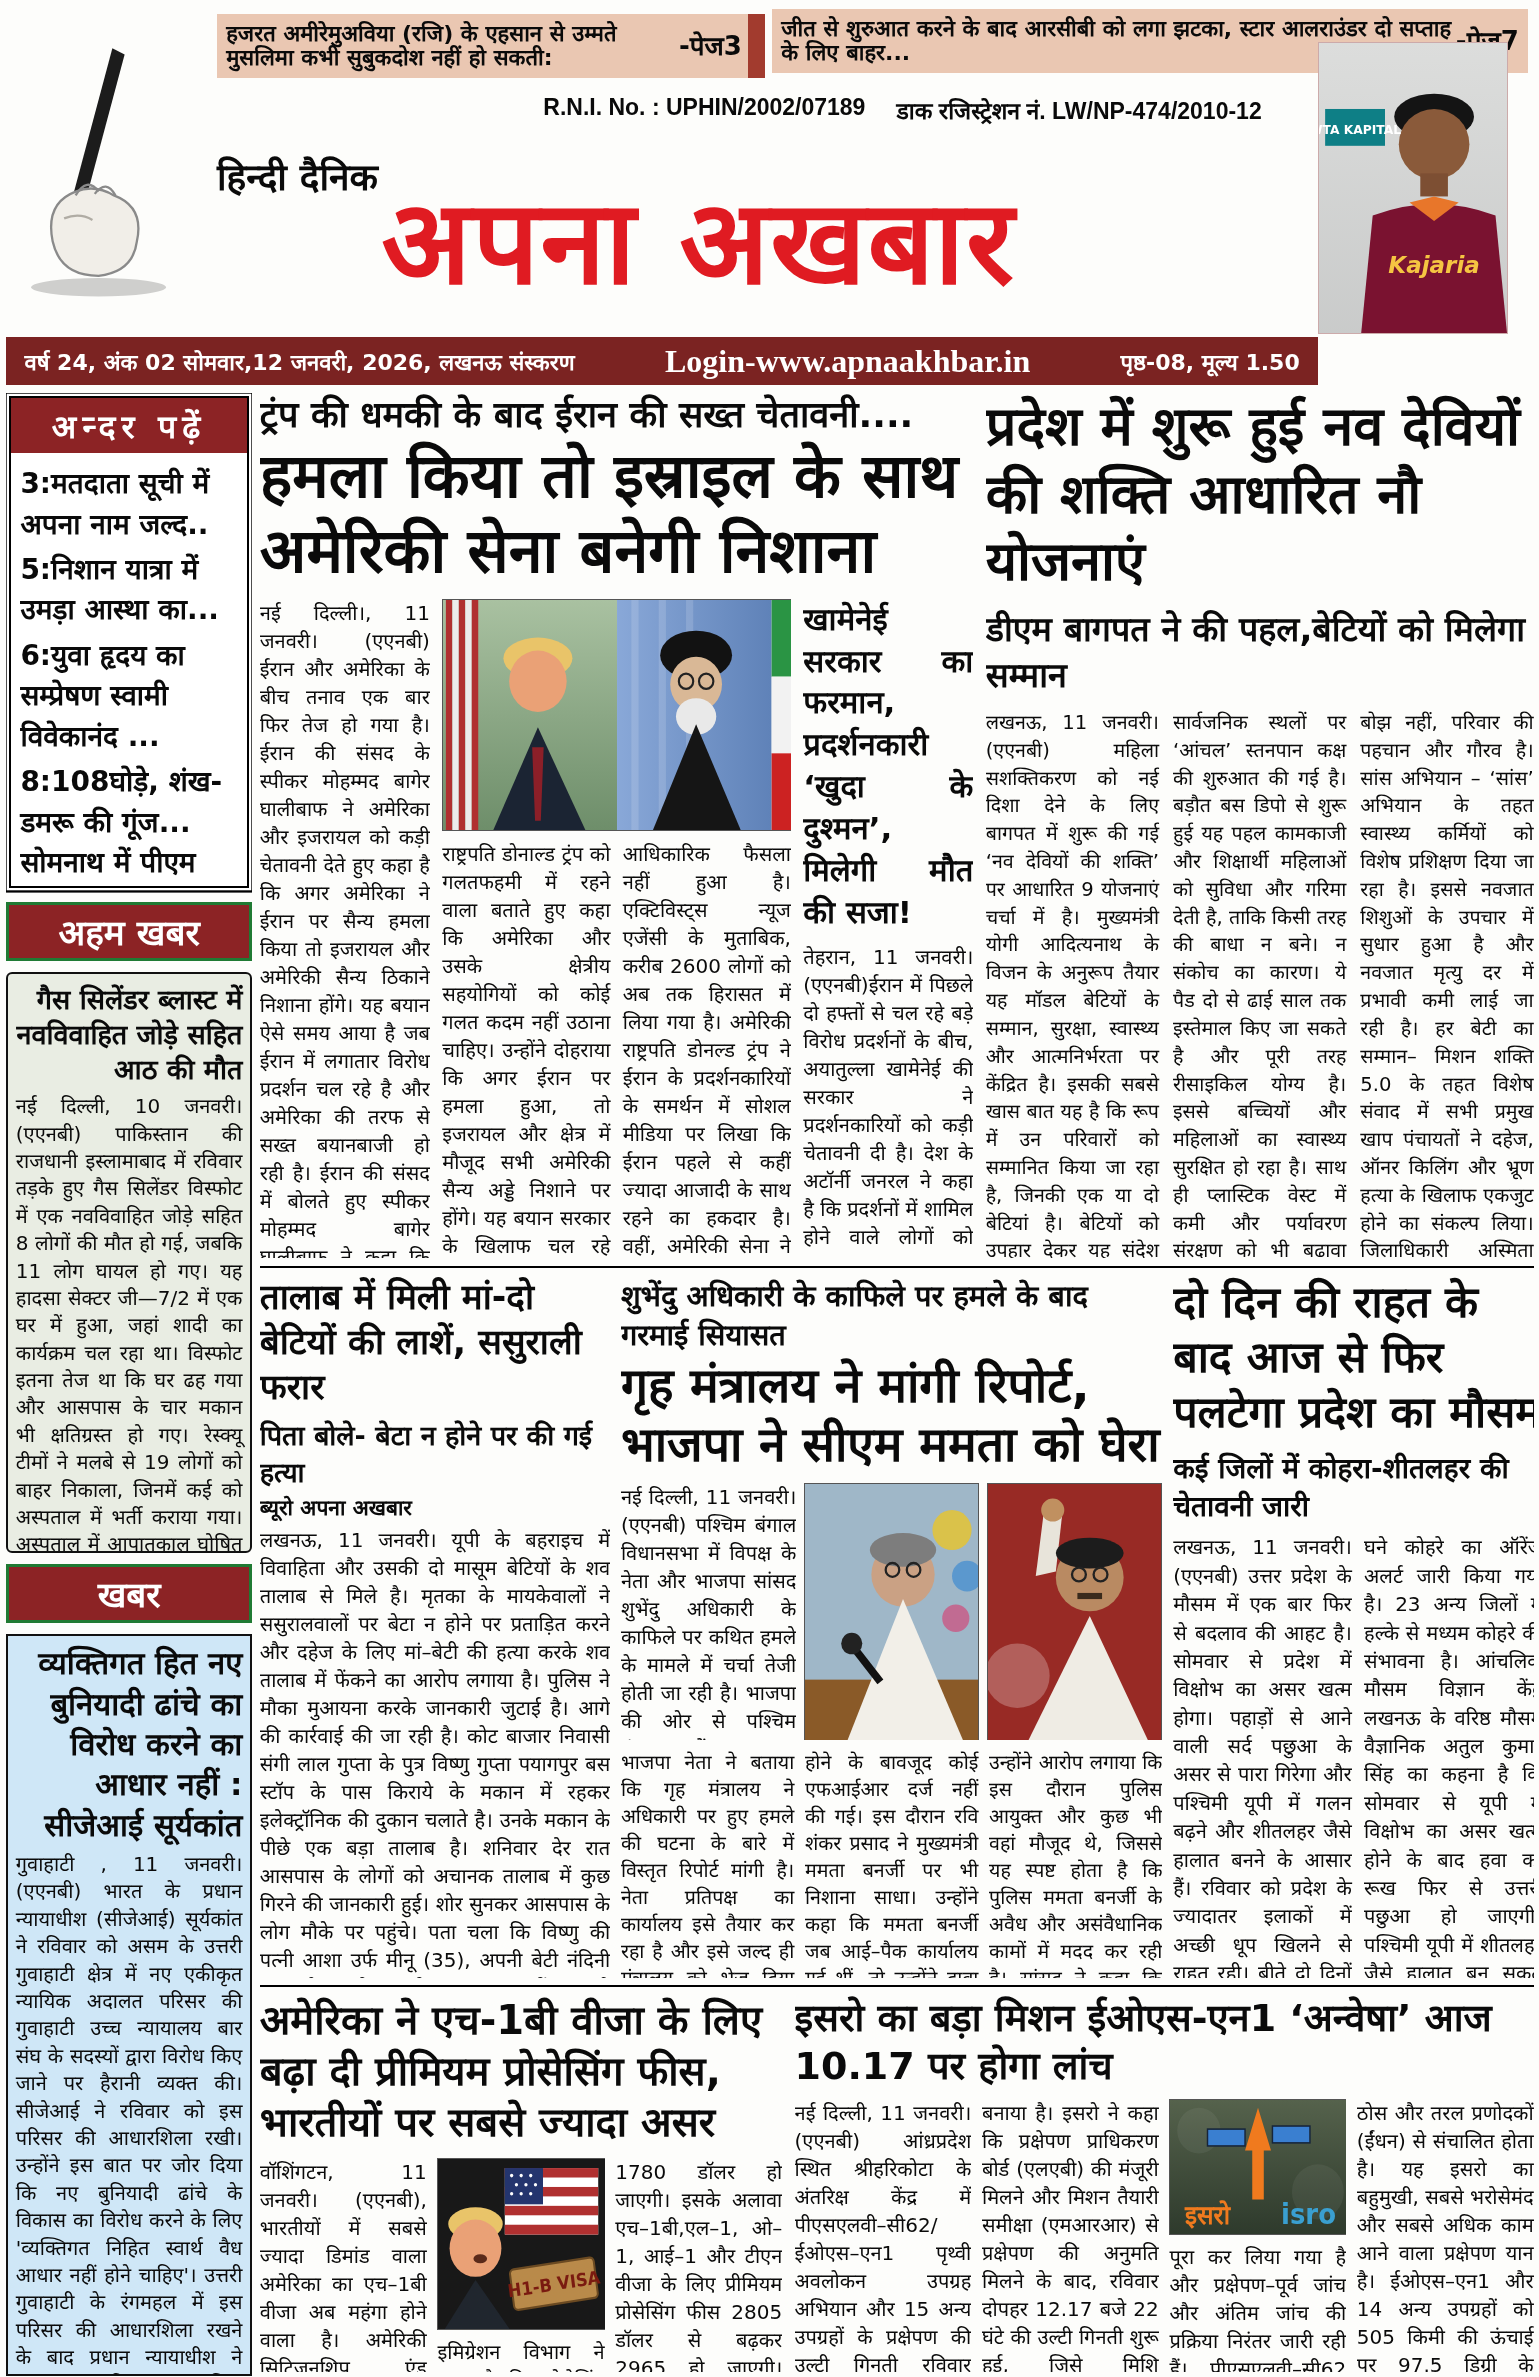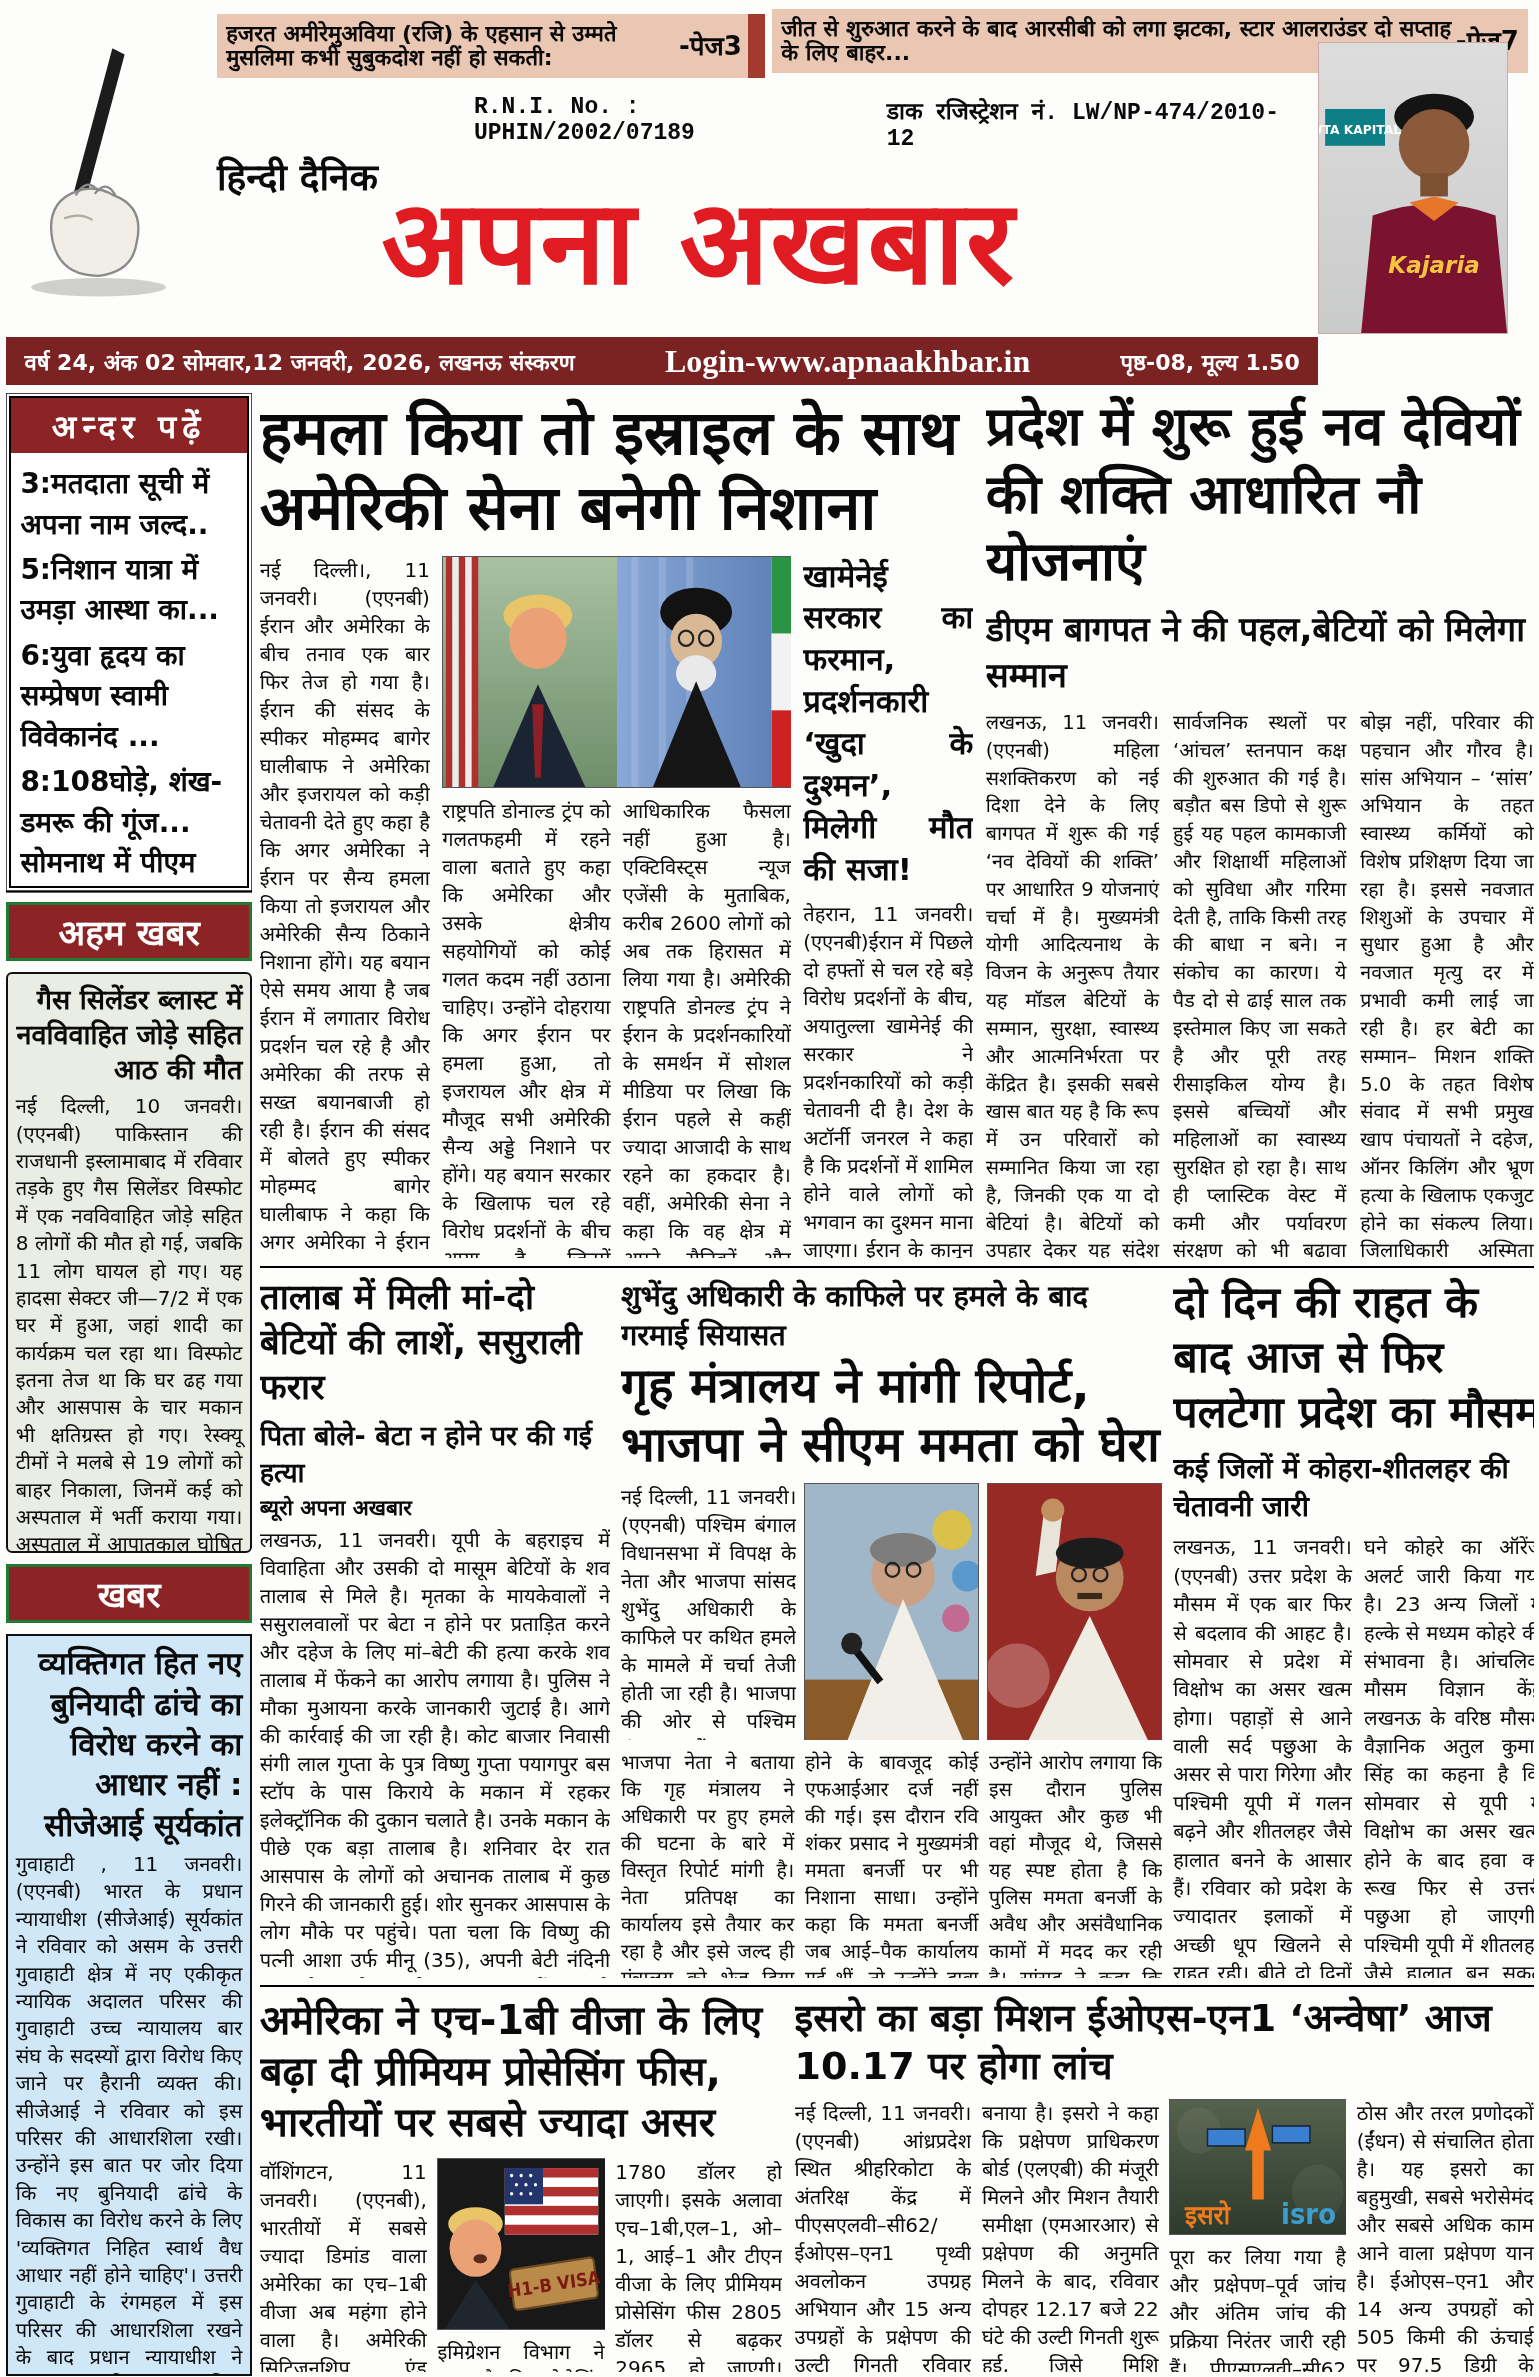--- a/index.html
+++ b/index.html
@@ -10,22 +10,22 @@
   
   .ear{position:absolute;background:#eac7b2;display:flex;align-items:center;
        font-weight:700;line-height:1.1;padding:0 9.2px;box-sizing:border-box;}
   .ear .etext{flex:1;font-size:22px;}
   .ear .epage{font-size:26px;font-weight:800;margin-left:4.6px;}
   .ear-left{left:217px;top:14px;width:548px;height:64px;}
   .ear-left .ear-end{width:17px;height:64px;background:#a23b2e;margin:0 -9.2px 0 6.1px;}
   .ear-right{left:772px;top:9.2px;width:756px;height:64px;}
 
   .hand{position:absolute;left:21.5px;top:42px;width:157px;height:257px;}
-  .rni-row{position:absolute;left:474px;top:94px;width:813px;display:flex;gap:31px;
-           justify-content:center;font-family:Liberation Mono, monospace;
+  .rni-row{position:absolute;left:496px;top:94px;width:813px;display:flex;gap:31px;
+           justify-content:center;font-family:Liberation Sans, sans-serif;
            font-weight:700;font-size:23px;}
   .tagline{position:absolute;left:217px;top:150px;font-size:37px;font-weight:800;}
   .masthead{position:absolute;left:196px;top:173px;width:1005px;text-align:center;
             font-size:117px;font-weight:700;color:#e01b22;letter-spacing:1.5px;line-height:1.2;}
   .player{position:absolute;left:1318px;top:42px;width:188px;height:290px;
           border:0.8px solid #caa;overflow:hidden;}
 
   .info-bar{position:absolute;left:6.1px;top:337px;width:1312px;height:48px;background:#7b2322;
             color:#fff;display:flex;align-items:center;justify-content:space-between;
             padding:0 18.4px;box-sizing:border-box;font-weight:700;font-size:22px;}
@@ -186,20 +186,21 @@
       <div class="side-box khabar-box">
         <div class="side-head">व्यक्तिगत हित नए बुनियादी ढांचे का विरोध करने का आधार नहीं : सीजेआई सूर्यकांत</div>
         <div class="side-body">गुवाहाटी , 11 जनवरी। (एएनबी) भारत के प्रधान न्यायाधीश (सीजेआई) सूर्यकांत ने रविवार को असम के उत्तरी गुवाहाटी क्षेत्र में नए एकीकृत न्यायिक अदालत परिसर की गुवाहाटी उच्च न्यायालय बार संघ के सदस्यों द्वारा विरोध किए जाने पर हैरानी व्यक्त की। सीजेआई ने रविवार को इस परिसर की आधारशिला रखी। उन्होंने इस बात पर जोर दिया कि नए बुनियादी ढांचे के विकास का विरोध करने के लिए 'व्यक्तिगत निहित स्वार्थ वैध आधार नहीं होने चाहिए'। उत्तरी गुवाहाटी के रंगमहल में इस परिसर की आधारशिला रखने के बाद प्रधान न्यायाधीश ने कहा, 'एकीकृत न्यायिक अदालत परिसर को भविष्य की आकांक्षाओं के अनुरूप बनाया गया है।' देश की न्यायपालिका के प्रमुख के रूप में, न्यायमूर्ति सूर्यकांत ने इस बात पर जोर दिया कि वह इस पेशे में आने वालों की जरूरतों को पूरा करने के लिए बाध्य है। सीजेआई ने कहा कि उन्हें यह जानकर आश्चर्य हुआ कि गुवाहाटी उच्च न्यायालय बार एसोसिएशन (जीएचसीबीए) नए एकीकृत अदालत परिसर का विरोध कर रही है, जिसमें गुवाहाटी उच्च न्यायालय भी स्थित होगा। उन्होंने कहा, 'नए न्यायालय परिसर का विरोध करने वाले या तो गलत जानकारी रखते है या फिर वकीलों की नयी जरूरतों को नहीं समझते। व्यक्तिगत स्वार्थ भविष्य के बुनियादी ढांचे के विकास का विरोध करने का वैध आधार नहीं होना चाहिए।' जीएचसीबीए उच्च न्यायालय परिसर के गुवाहाटी शहर के मध्य से ब्रह्मपुत्र नदी के उत्तरी किनारे पर स्थानांतरण का विरोध कर रहा है। उन्होंने कहा कि नए परिसर के लिए चुनी गई जगह रणनीतिक रूप से महत्वपूर्ण है और एक ही छत के नीचे सभी सुविधाएं उपलब्ध कराएगी।</div>
       </div>
     </aside>
 
     <main class="main">
 
       <section class="band-top">
         <div class="lead">
+          <div class="lead-kicker">ट्रंप की धमकी के बाद ईरान की सख्त चेतावनी....</div>
           <div class="lead-headline">हमला किया तो इस्राइल के साथ अमेरिकी सेना बनेगी निशाना</div>
           <div class="lead-body">
             <div class="ncol">नई दिल्ली।, 11 जनवरी। (एएनबी) ईरान और अमेरिका के बीच तनाव एक बार फिर तेज हो गया है। ईरान की संसद के स्पीकर मोहम्मद बागेर घालीबाफ ने अमेरिका और इजरायल को कड़ी चेतावनी देते हुए कहा है कि अगर अमेरिका ने ईरान पर सैन्य हमला किया तो इजरायल और अमेरिकी सैन्य ठिकाने निशाना होंगे। यह बयान ऐसे समय आया है जब ईरान में लगातार विरोध प्रदर्शन चल रहे है और अमेरिका की तरफ से सख्त बयानबाजी हो रही है। ईरान की संसद में बोलते हुए स्पीकर मोहम्मद बागेर घालीबाफ ने कहा कि अगर अमेरिका ने ईरान पर हमला किया, तो इजरायल और अमेरिका के सैन्य अड्डे, जहाज और ठिकाने ईरान के निशाने पर होंगे। ईरान इंटरनेशनल के अनुसार, उन्होंने साफ कहा कि अमेरिका के किसी भी सैन्य कदम का जवाब पूरी ताकत से दिया जाएगा। इंटरनेट और फोन सेवाएं सीमित होने के कारण स्थिति की पूरी जानकारी मिलना मुश्किल है। अमेरिका स्थित ह्यूमन राइट्स</div>
             <div class="lead-mid">
               <div class="lead-photo">
                 <svg width="100%" height="100%" viewBox="0 0 485 300" preserveAspectRatio="none">
                   <defs>
                     <linearGradient id="gG" x1="0" y1="0" x2="0" y2="1">
                         <stop offset="0" stop-color="#a9c1a1"></stop>
                         <stop offset="1" stop-color="#6e8e6a"></stop>

